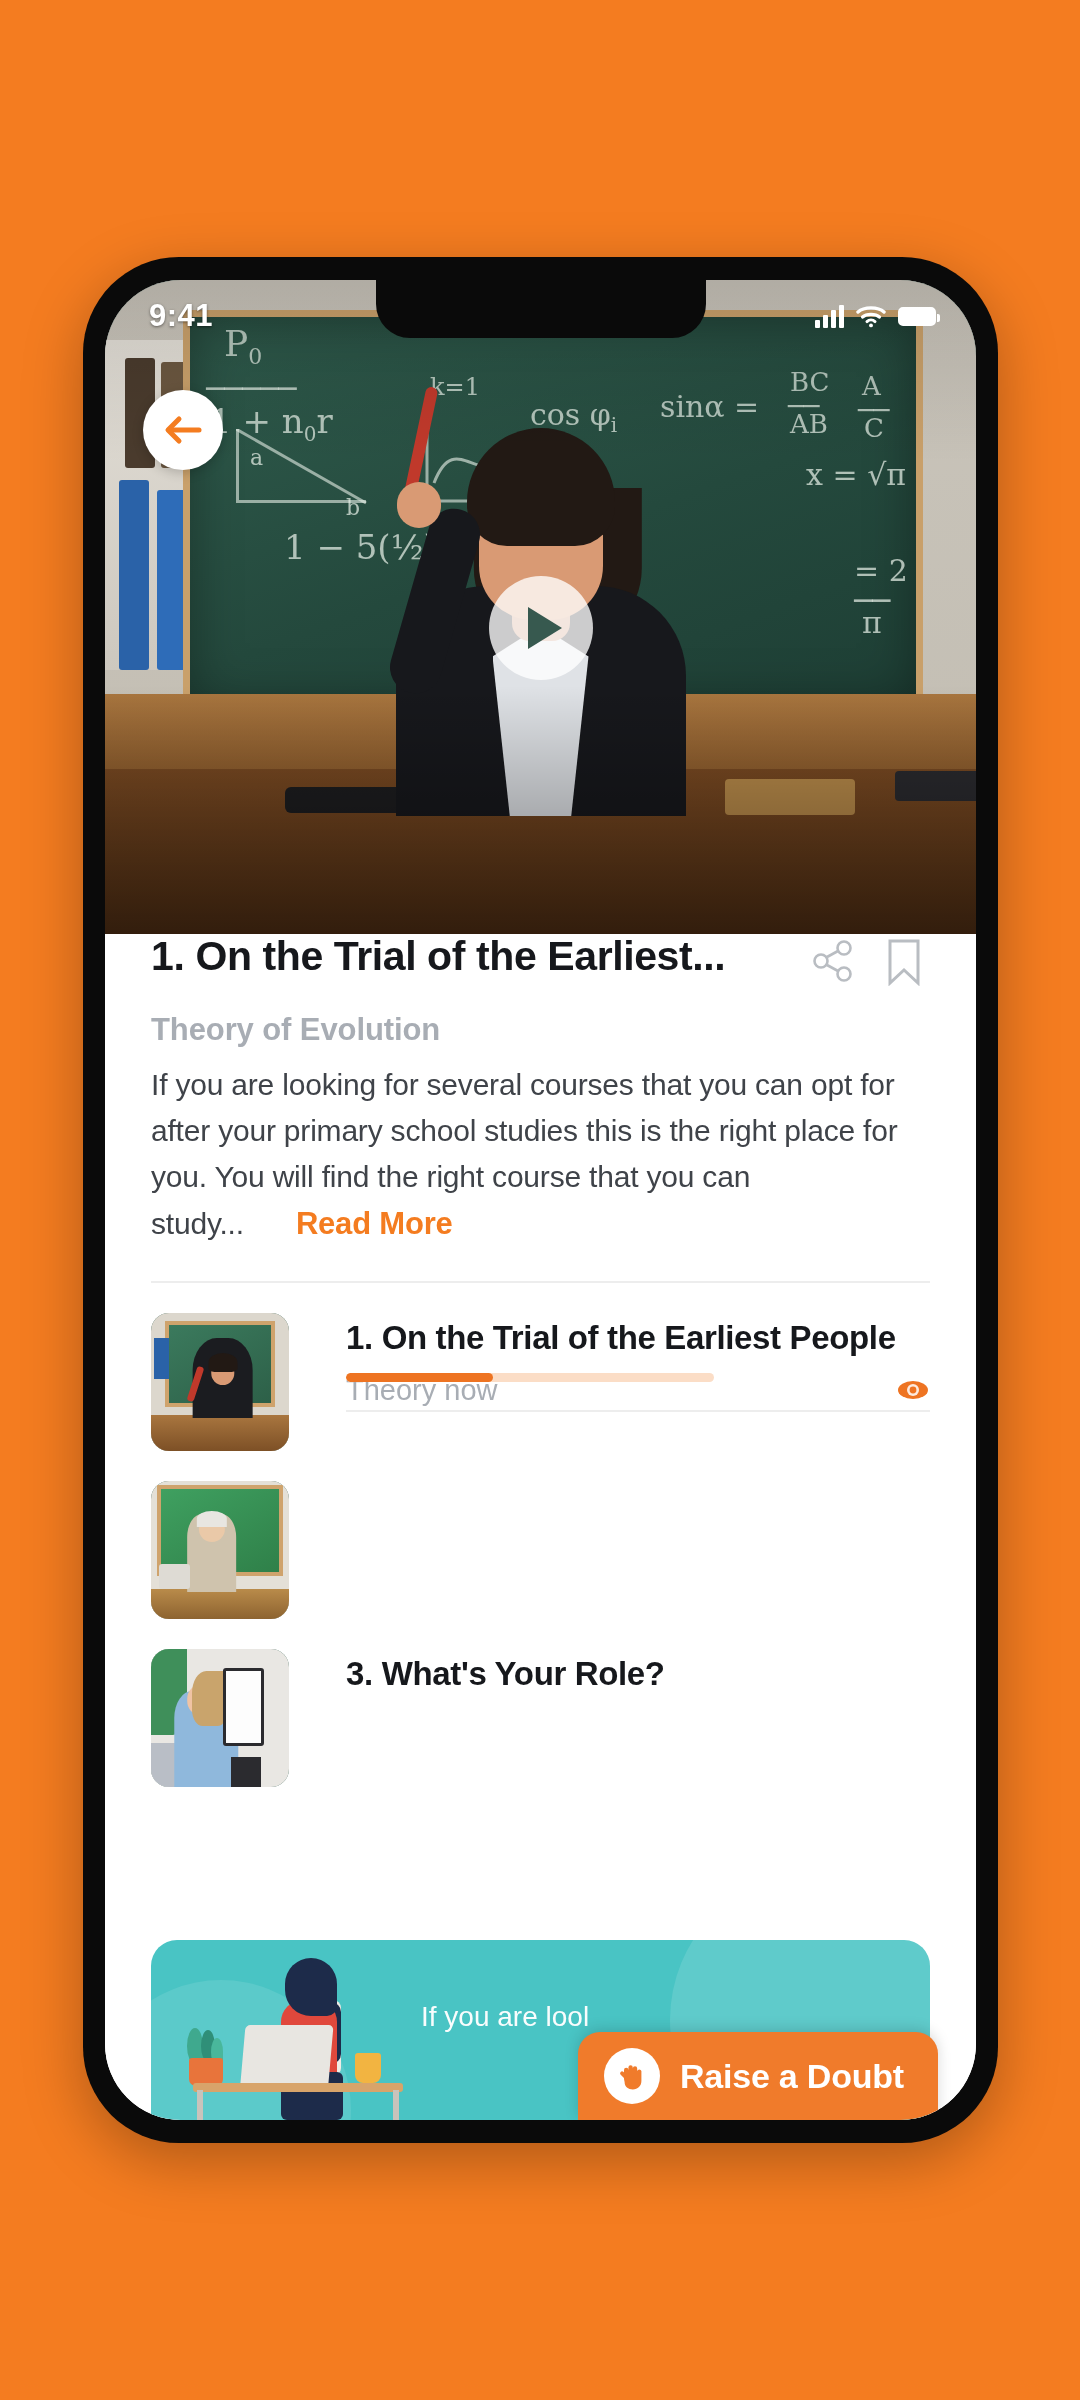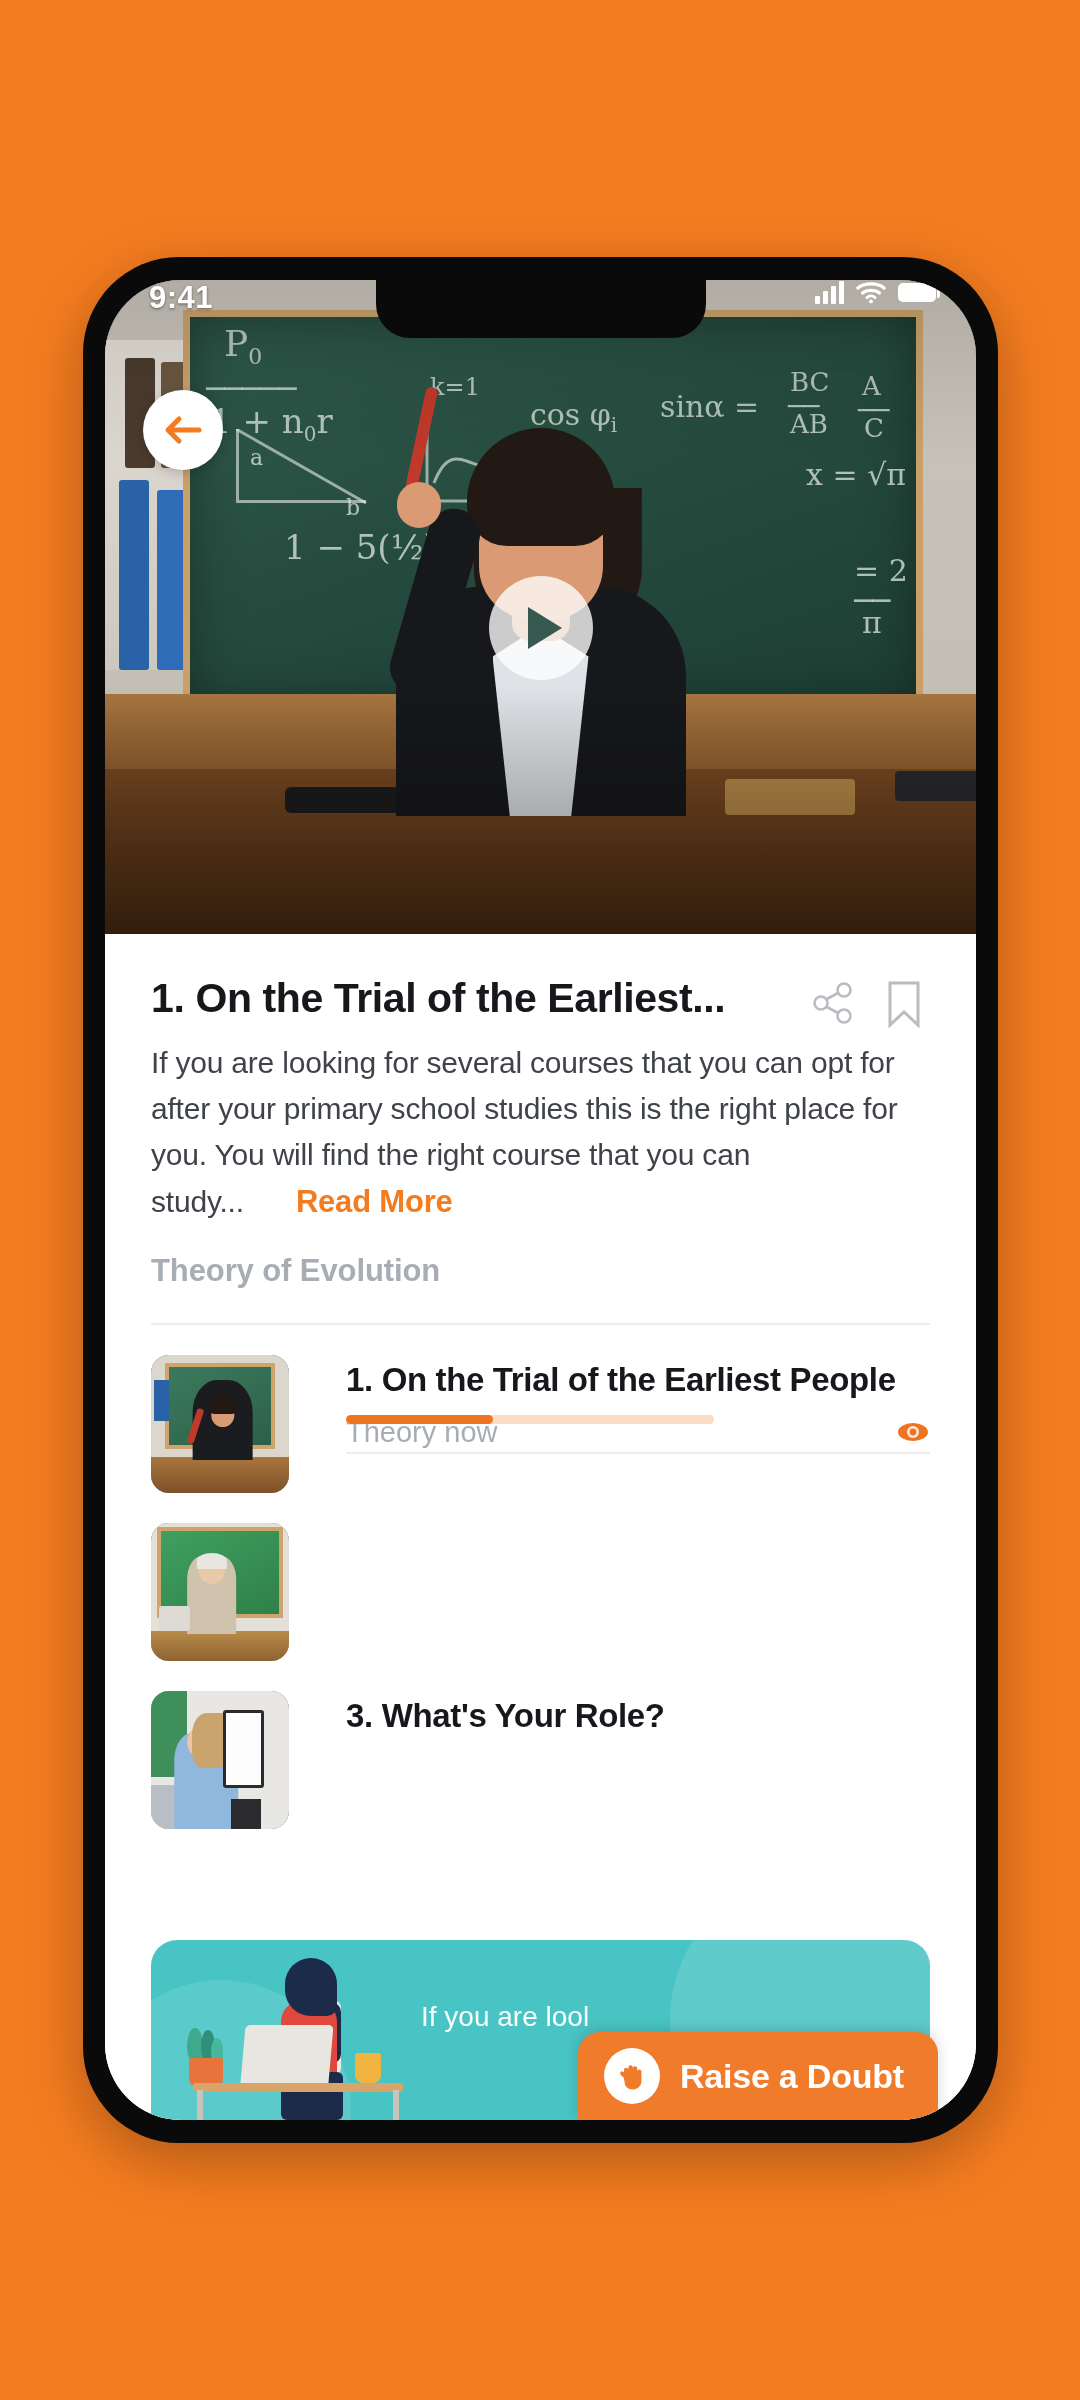--- a/index.html
+++ b/index.html
@@ -37,21 +37,21 @@
     background:#0a0a0a;
     border-bottom-left-radius:34px;
     border-bottom-right-radius:34px;
     z-index:40;
   }
 
   
   #status-bar{
     position:absolute; top:0; left:0; right:0;
     height:72px;
-    display:flex; align-items:flex-start; justify-content:space-between;
+    display:flex; align-items:center; justify-content:space-between;
     padding:0 40px 0 44px;
     z-index:45;
     color:#fff;
   }
   #status-time{ font-size:31px; font-weight:600; letter-spacing:.5px; text-shadow:0 1px 3px rgba(0,0,0,.5); }
   #status-icons{ display:flex; align-items:center; gap:12px; }
   .bars{ display:flex; align-items:flex-end; gap:3px; height:24px;}
   .bars i{ display:block; width:5px; background:#fff; border-radius:1px;}
   .bars i:nth-child(1){height:8px}
   .bars i:nth-child(2){height:13px}
@@ -152,21 +152,21 @@
   #fullscreen-icon span:nth-child(1){left:0;top:0;border-right:none;border-bottom:none;}
   #fullscreen-icon span:nth-child(2){right:0;top:0;border-left:none;border-bottom:none;}
   #fullscreen-icon span:nth-child(3){left:0;bottom:0;border-right:none;border-top:none;}
   #fullscreen-icon span:nth-child(4){right:0;bottom:0;border-left:none;border-top:none;}
 
   
   #content{
     position:absolute; top:654px; left:0; right:0; bottom:0;
     background:#fff; padding:0 46px;
   }
-  #title-row{display:flex;align-items:flex-start;justify-content:space-between;padding-top:42px;gap:18px;}
+  #title-row{display:flex;align-items:flex-start;justify-content:space-between;gap:18px;}
   #lesson-title{font-size:41px;font-weight:700;color:#16181c;letter-spacing:-.4px;line-height:1.12;flex:1;}
   #title-actions{display:flex;align-items:center;gap:28px;padding-top:4px;}
   .ico-btn{width:46px;height:46px;}
 
   #subject{font-size:31px;color:#a8adb4;font-weight:600;margin-top:28px;letter-spacing:-.1px;}
   #desc{font-size:30px;color:#3f4349;line-height:1.53;margin-top:14px;letter-spacing:-.2px;}
   #desc-last{display:flex;align-items:baseline;gap:52px;}
   #read-more{color:#F47C20;font-weight:700;font-size:31px;}
 
   #divider{height:2px;background:#ededed;margin:34px 0 0;}
@@ -338,28 +338,28 @@
             </svg>
           </div>
           <div class="ico-btn">
             <svg width="40" height="48" viewBox="0 0 40 48">
               <path d="M6 3 H34 V45 L20 32 L6 45 Z" fill="none" stroke="#b9bdc2" stroke-width="3"></path>
             </svg>
           </div>
         </div>
       </div>
 
+      <div id="subject">Theory of Evolution</div>
       <div id="desc">
         <span>If you are looking for several courses that you can opt for after your primary school studies this is the right place for you. You will find the right course that you can</span>
         <span id="desc-last">
           <span>study...</span>
           <span id="read-more">Read More</span>
         </span>
       </div>
-      <div id="subject">Theory of Evolution</div>
 
       <div id="divider"></div>
 
       <div class="lesson">
         <div class="thumb">
           <div class="tb-wall"></div>
           <div class="tb-board"></div>
           <div class="tb-desk"></div>
           <div class="tb-person" style="background:#1b1c20;"></div>
           <div style="position:absolute;bottom:48%;left:52%;transform:translateX(-50%);width:17%;height:17%;background:#d99a74;border-radius:50%;"></div>

